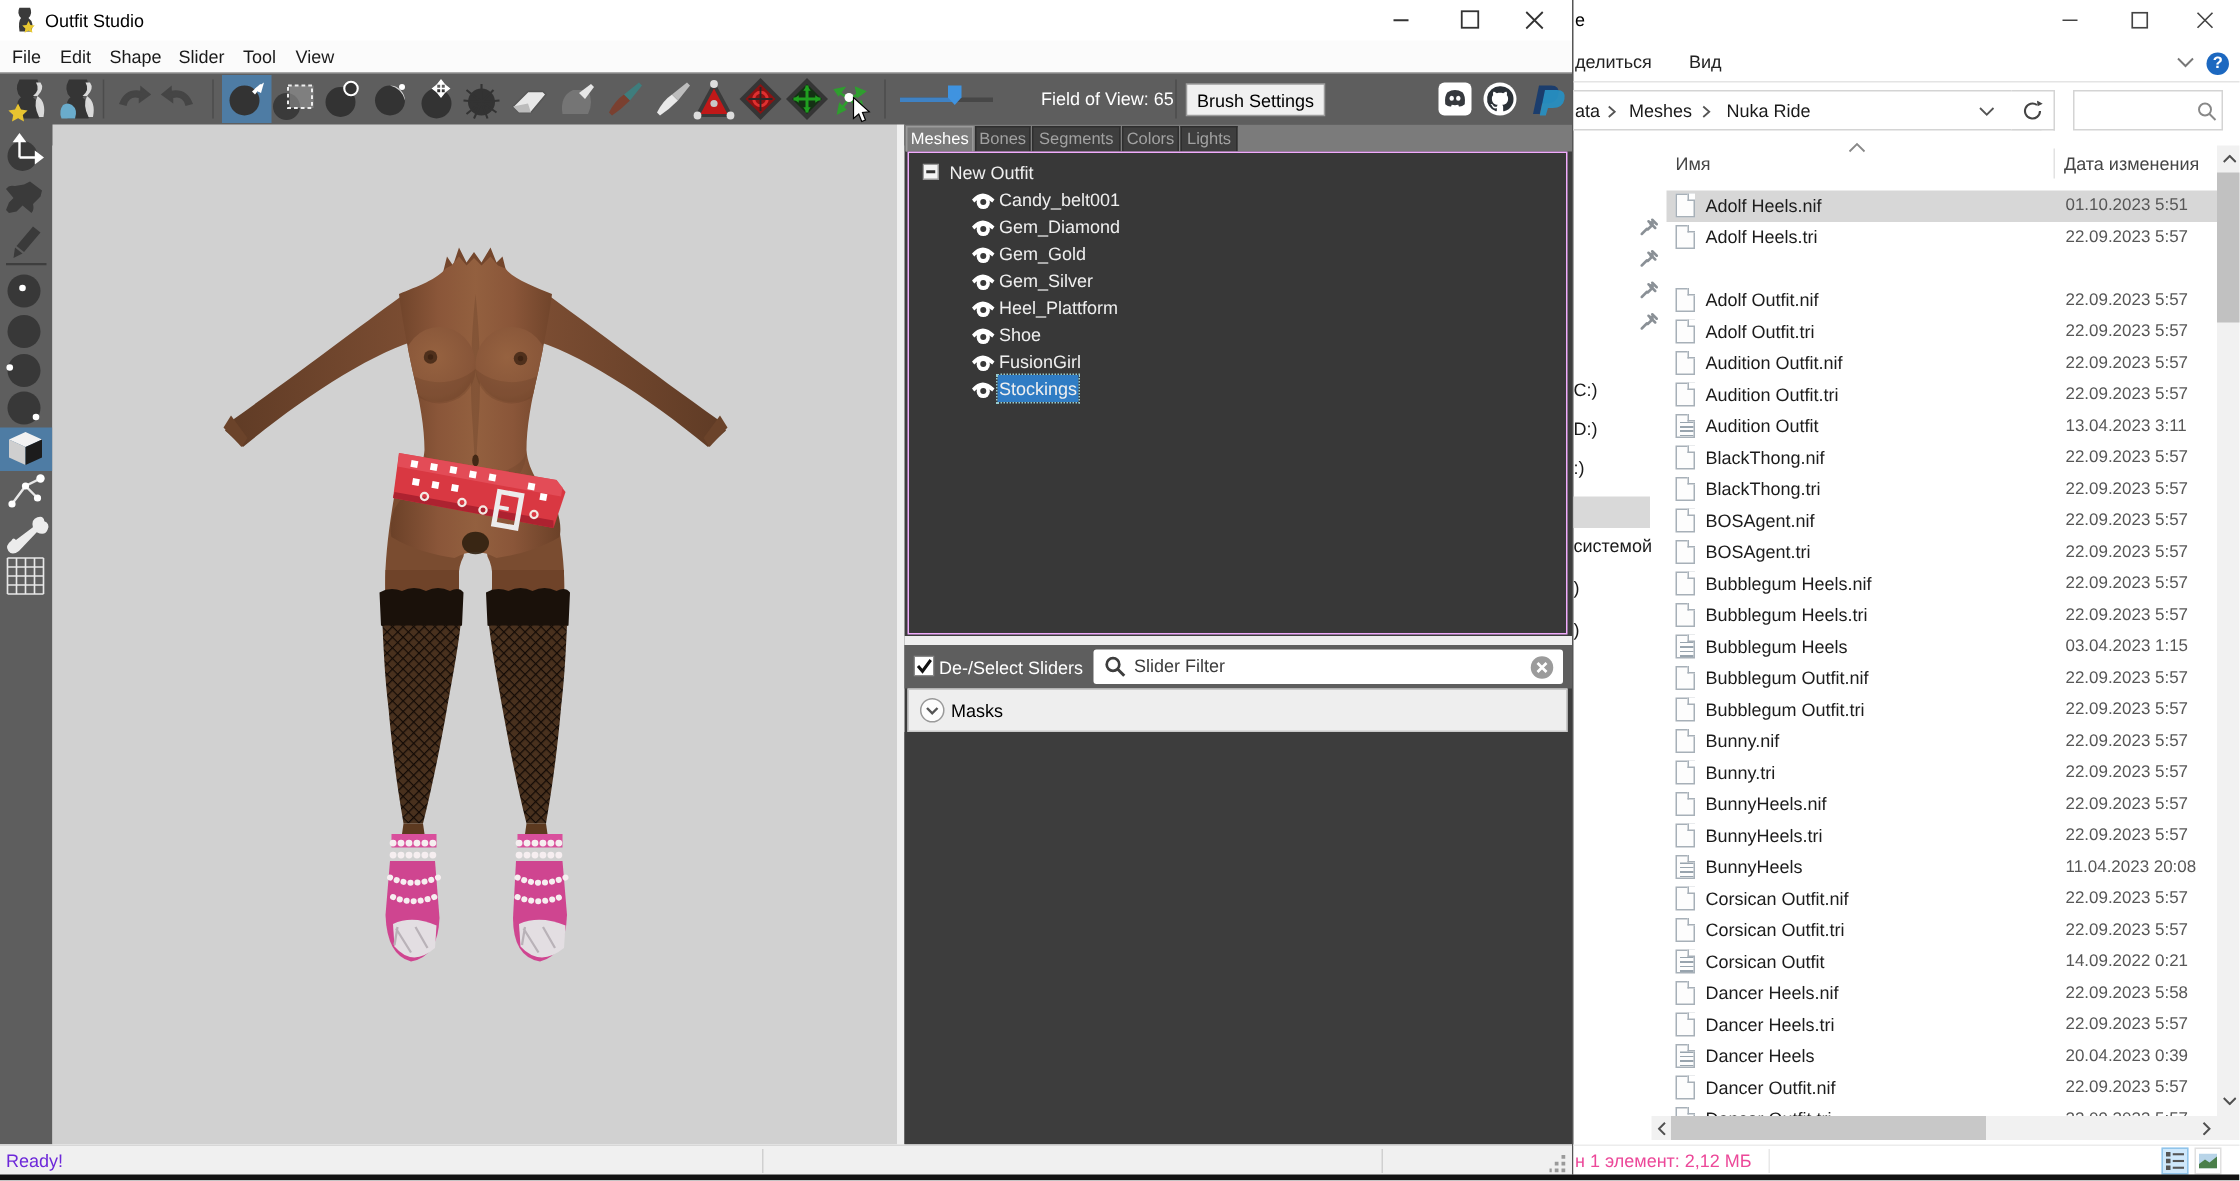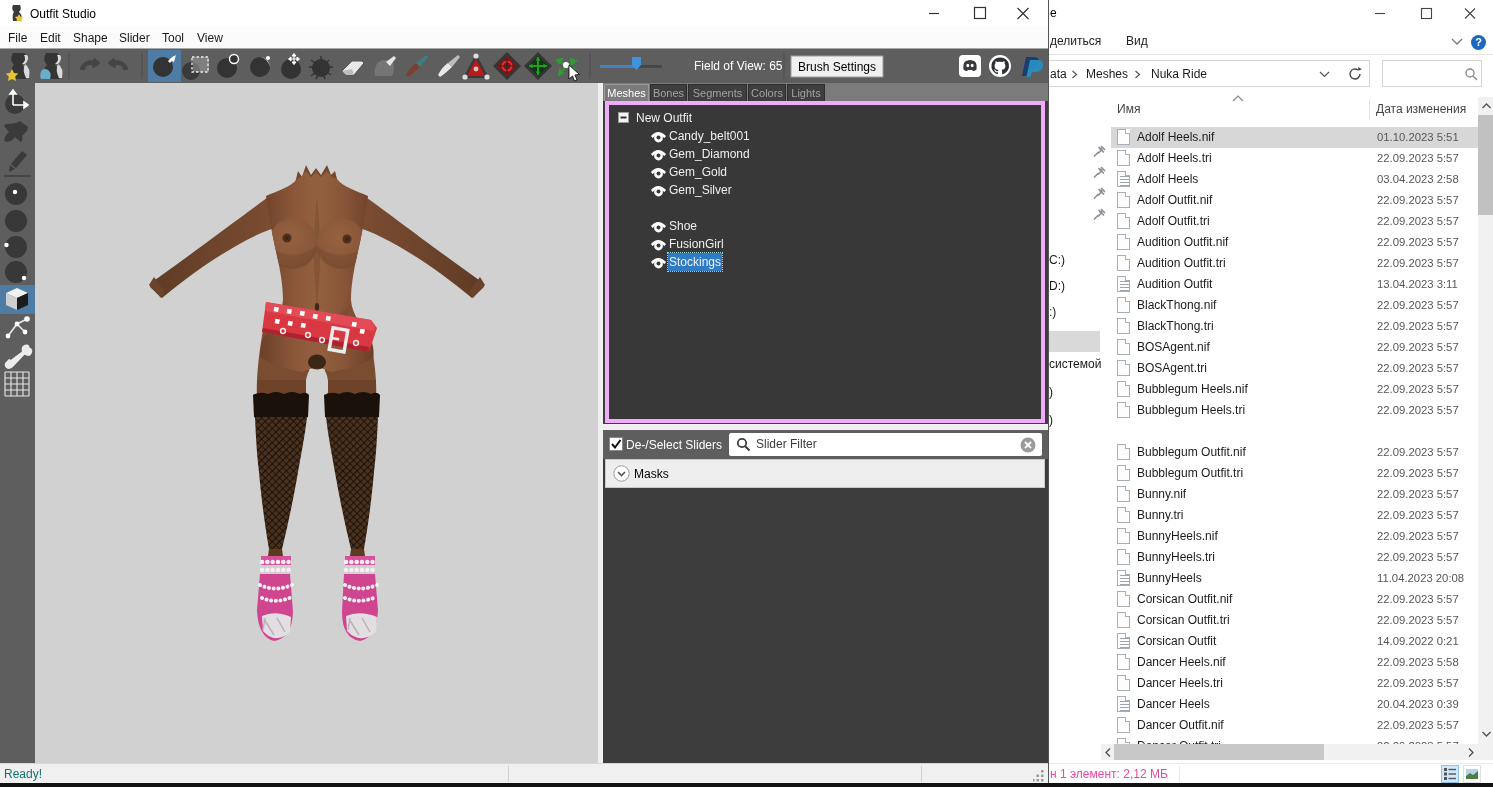--- a/index.html
+++ b/index.html
@@ -10,27 +10,27 @@
 #os-title{position:absolute;left:0;top:0;width:1048px;height:27px;background:#fff}
 #os-title .t{position:absolute;left:30px;top:7px;font-size:12px;color:#000}
 #os-menu{position:absolute;left:0;top:27px;width:1048px;height:21px;background:#fbfbfb}
 #os-menu span{position:absolute;top:4px;font-size:12px;color:#1a1a1a}
 #os-toolbar{position:absolute;left:0;top:48px;width:1048px;height:49px;background:#5e5e5e;border-top:1px solid #a8a8a8}
 #os-palette{position:absolute;left:0;top:83px;width:35px;height:680px;background:#5e5e5e}
 #viewport{position:absolute;left:35px;top:83px;width:563px;height:680px;background:#d1d1d1}
 #vsplit{position:absolute;left:598px;top:83px;width:5px;height:680px;background:#f0f0f0}
 #panel{position:absolute;left:603px;top:83px;width:445px;height:680px;background:#3d3d3d}
 #os-status{position:absolute;left:0;top:763px;width:1048px;height:20px;background:#f0f0f0;border-top:1px solid #d7d7d7}
-#os-status .r{position:absolute;left:4px;top:3px;color:#0f766e}
+#os-status .r{position:absolute;left:4px;top:3px;color:#6d28d9}
 .sep-v{position:absolute;top:2px;height:16px;width:1px;background:#d0d0d0}
 
 #tabbar{position:absolute;left:0px;top:0px;width:445px;height:18px;background:#7b7b7b}
 .tab{position:absolute;top:1px;height:17px;font-size:11px;line-height:16px;text-align:center;color:#a2a2a2;background:#3e3e3e;border:1px solid #2e2e2e;border-bottom:none}
 .tab.sel{background:#7b7b7b;color:#fff;border-color:#9a9a9a}
-#tree{position:absolute;left:2px;top:18px;width:440px;height:322px;background:#383838;border:4px solid #f0abfc}
+#tree{position:absolute;left:2px;top:18px;width:440px;height:322px;background:#383838;border:1px solid #f0abfc}
 .trow{position:absolute;left:0;width:100%;height:18px;color:#efefef;font-size:12px;line-height:18px}
 #filtrow{position:absolute;left:0;top:347px;width:445px;height:29px;background:#5e5e5e}
 #maskbar{position:absolute;left:2px;top:376px;width:440px;height:29px;background:#eeeeee;border:1px solid #c9c9c9}
 #sliderarea{position:absolute;left:0;top:405px;width:445px;height:275px;background:#3d3d3d}
 
 #ex{position:absolute;left:1048px;top:0;width:445px;height:783px;background:#fff;border-left:1px solid #555}
 .exrow{position:absolute;height:21px;font-size:12px}
 .exrow .nm{position:absolute;left:88px;top:3px;color:#1c1c1c;white-space:nowrap}
 .exrow .dt{position:absolute;left:328px;top:4px;color:#575757;white-space:nowrap;font-size:11.3px}
 .fico{position:absolute;left:68px;top:2px;width:13px;height:16px;background:#fdfdfd;border:1px solid #a7b0b8}
@@ -411,20 +411,28 @@
           <span style="position:absolute;left:60px">Gem_Gold</span>
         </div>
       <div class="trow" style="top:76px">
           <svg class="ic" style="left:41px;top:3px" width="17" height="13" viewBox="0 0 17 13">
             <path d="M1 6 Q8 -2 16 6 L14.5 8 Q8 2.5 2.5 8 Z" fill="#fff"></path>
             <circle cx="8.5" cy="8" r="4.4" fill="#fff"></circle>
             <circle cx="8.5" cy="7.6" r="2" fill="#383838"></circle>
           </svg>
           <span style="position:absolute;left:60px">Gem_Silver</span>
         </div>
+      <div class="trow" style="top:94px">
+          <svg class="ic" style="left:41px;top:3px" width="17" height="13" viewBox="0 0 17 13">
+            <path d="M1 6 Q8 -2 16 6 L14.5 8 Q8 2.5 2.5 8 Z" fill="#fff"></path>
+            <circle cx="8.5" cy="8" r="4.4" fill="#fff"></circle>
+            <circle cx="8.5" cy="7.6" r="2" fill="#383838"></circle>
+          </svg>
+          <span style="position:absolute;left:60px">Heel_Plattform</span>
+        </div>
       <div class="trow" style="top:112px">
           <svg class="ic" style="left:41px;top:3px" width="17" height="13" viewBox="0 0 17 13">
             <path d="M1 6 Q8 -2 16 6 L14.5 8 Q8 2.5 2.5 8 Z" fill="#fff"></path>
             <circle cx="8.5" cy="8" r="4.4" fill="#fff"></circle>
             <circle cx="8.5" cy="7.6" r="2" fill="#383838"></circle>
           </svg>
           <span style="position:absolute;left:60px">Shoe</span>
         </div>
       <div class="trow" style="top:130px">
           <svg class="ic" style="left:41px;top:3px" width="17" height="13" viewBox="0 0 17 13">
@@ -565,25 +573,20 @@
 <div class="exrow" style="top:127px;left:62px;width:368px;background:#d7d7d7;">
       <div class="fico" style="left:6px"></div>
       <span class="nm" style="left:26px">Adolf Heels.nif</span>
       <span class="dt" style="left:266px">01.10.2023 5:51</span>
     </div>
 <div class="exrow" style="top:148px;left:62px;width:368px;">
       <div class="fico" style="left:6px"></div>
       <span class="nm" style="left:26px">Adolf Heels.tri</span>
       <span class="dt" style="left:266px">22.09.2023 5:57</span>
     </div>
-<div class="exrow" style="top:169px;left:62px;width:368px;">
-      <div class="fico txt" style="left:6px"></div>
-      <span class="nm" style="left:26px">Adolf Heels</span>
-      <span class="dt" style="left:266px">03.04.2023 2:58</span>
-    </div>
 <div class="exrow" style="top:190px;left:62px;width:368px;">
       <div class="fico" style="left:6px"></div>
       <span class="nm" style="left:26px">Adolf Outfit.nif</span>
       <span class="dt" style="left:266px">22.09.2023 5:57</span>
     </div>
 <div class="exrow" style="top:211px;left:62px;width:368px;">
       <div class="fico" style="left:6px"></div>
       <span class="nm" style="left:26px">Adolf Outfit.tri</span>
       <span class="dt" style="left:266px">22.09.2023 5:57</span>
     </div>
@@ -624,20 +627,25 @@
     </div>
 <div class="exrow" style="top:379px;left:62px;width:368px;">
       <div class="fico" style="left:6px"></div>
       <span class="nm" style="left:26px">Bubblegum Heels.nif</span>
       <span class="dt" style="left:266px">22.09.2023 5:57</span>
     </div>
 <div class="exrow" style="top:400px;left:62px;width:368px;">
       <div class="fico" style="left:6px"></div>
       <span class="nm" style="left:26px">Bubblegum Heels.tri</span>
       <span class="dt" style="left:266px">22.09.2023 5:57</span>
+    </div>
+<div class="exrow" style="top:421px;left:62px;width:368px;">
+      <div class="fico txt" style="left:6px"></div>
+      <span class="nm" style="left:26px">Bubblegum Heels</span>
+      <span class="dt" style="left:266px">03.04.2023 1:15</span>
     </div>
 <div class="exrow" style="top:442px;left:62px;width:368px;">
       <div class="fico" style="left:6px"></div>
       <span class="nm" style="left:26px">Bubblegum Outfit.nif</span>
       <span class="dt" style="left:266px">22.09.2023 5:57</span>
     </div>
 <div class="exrow" style="top:463px;left:62px;width:368px;">
       <div class="fico" style="left:6px"></div>
       <span class="nm" style="left:26px">Bubblegum Outfit.tri</span>
       <span class="dt" style="left:266px">22.09.2023 5:57</span>

